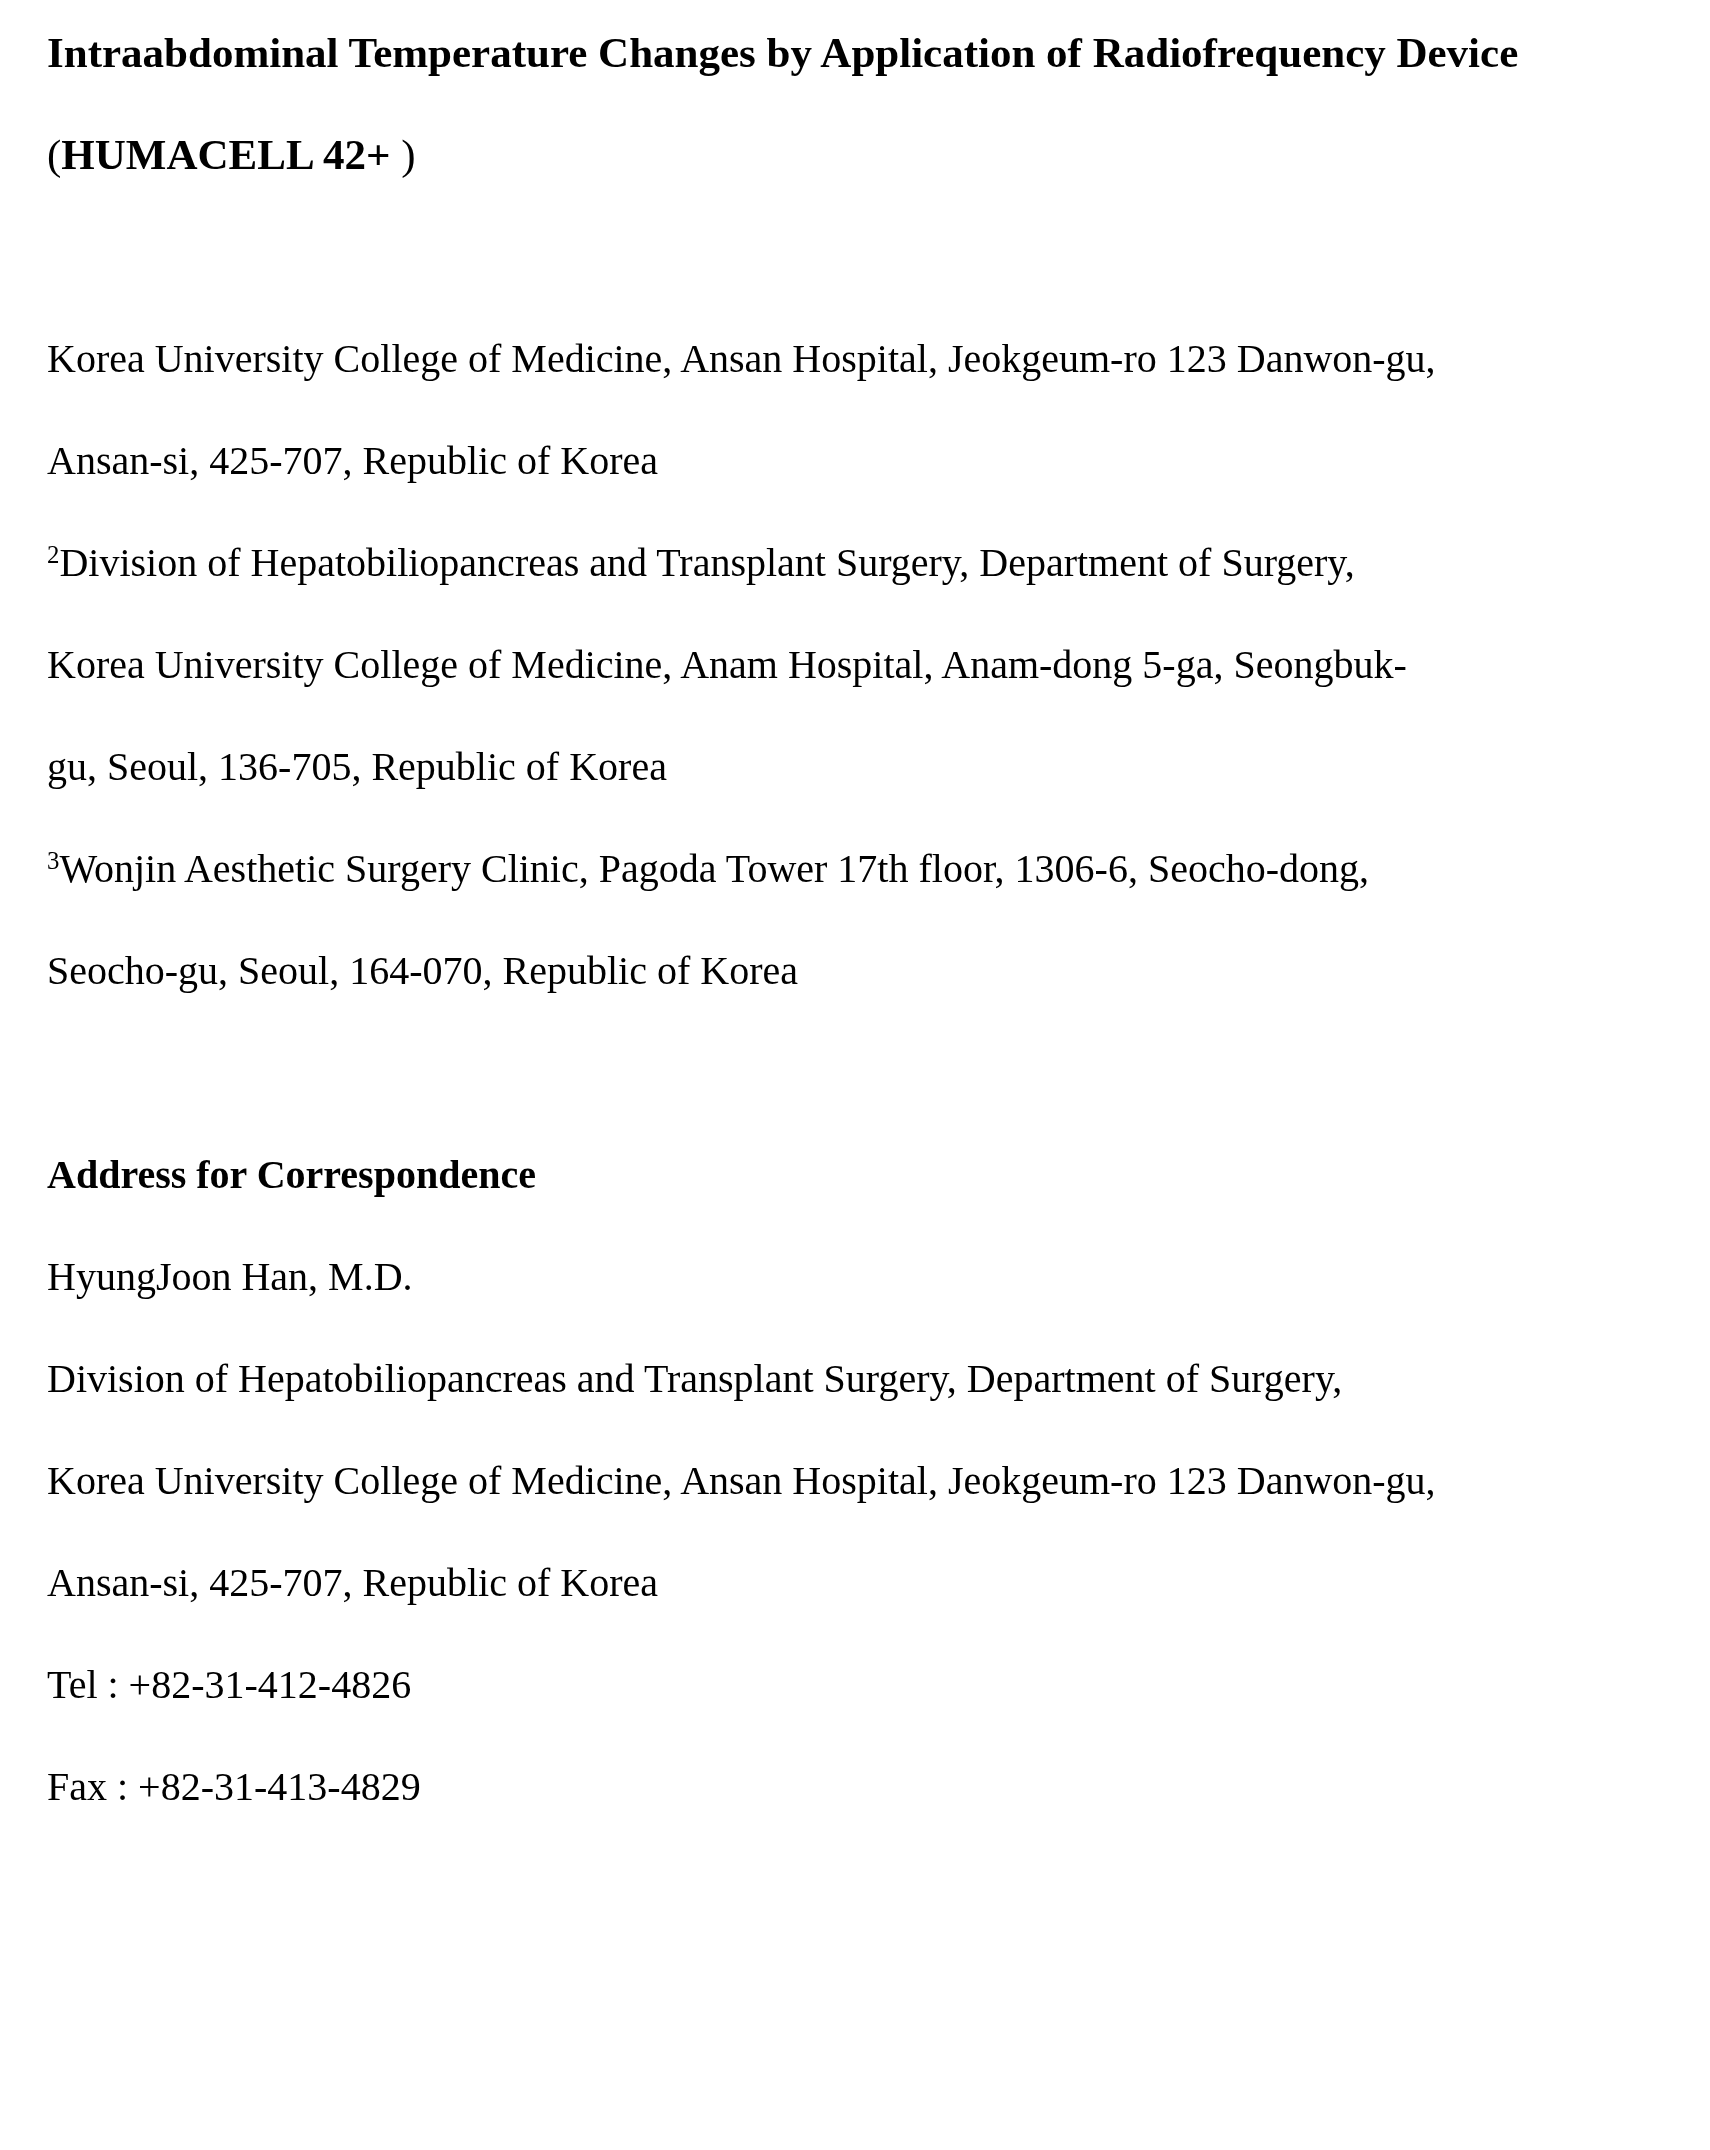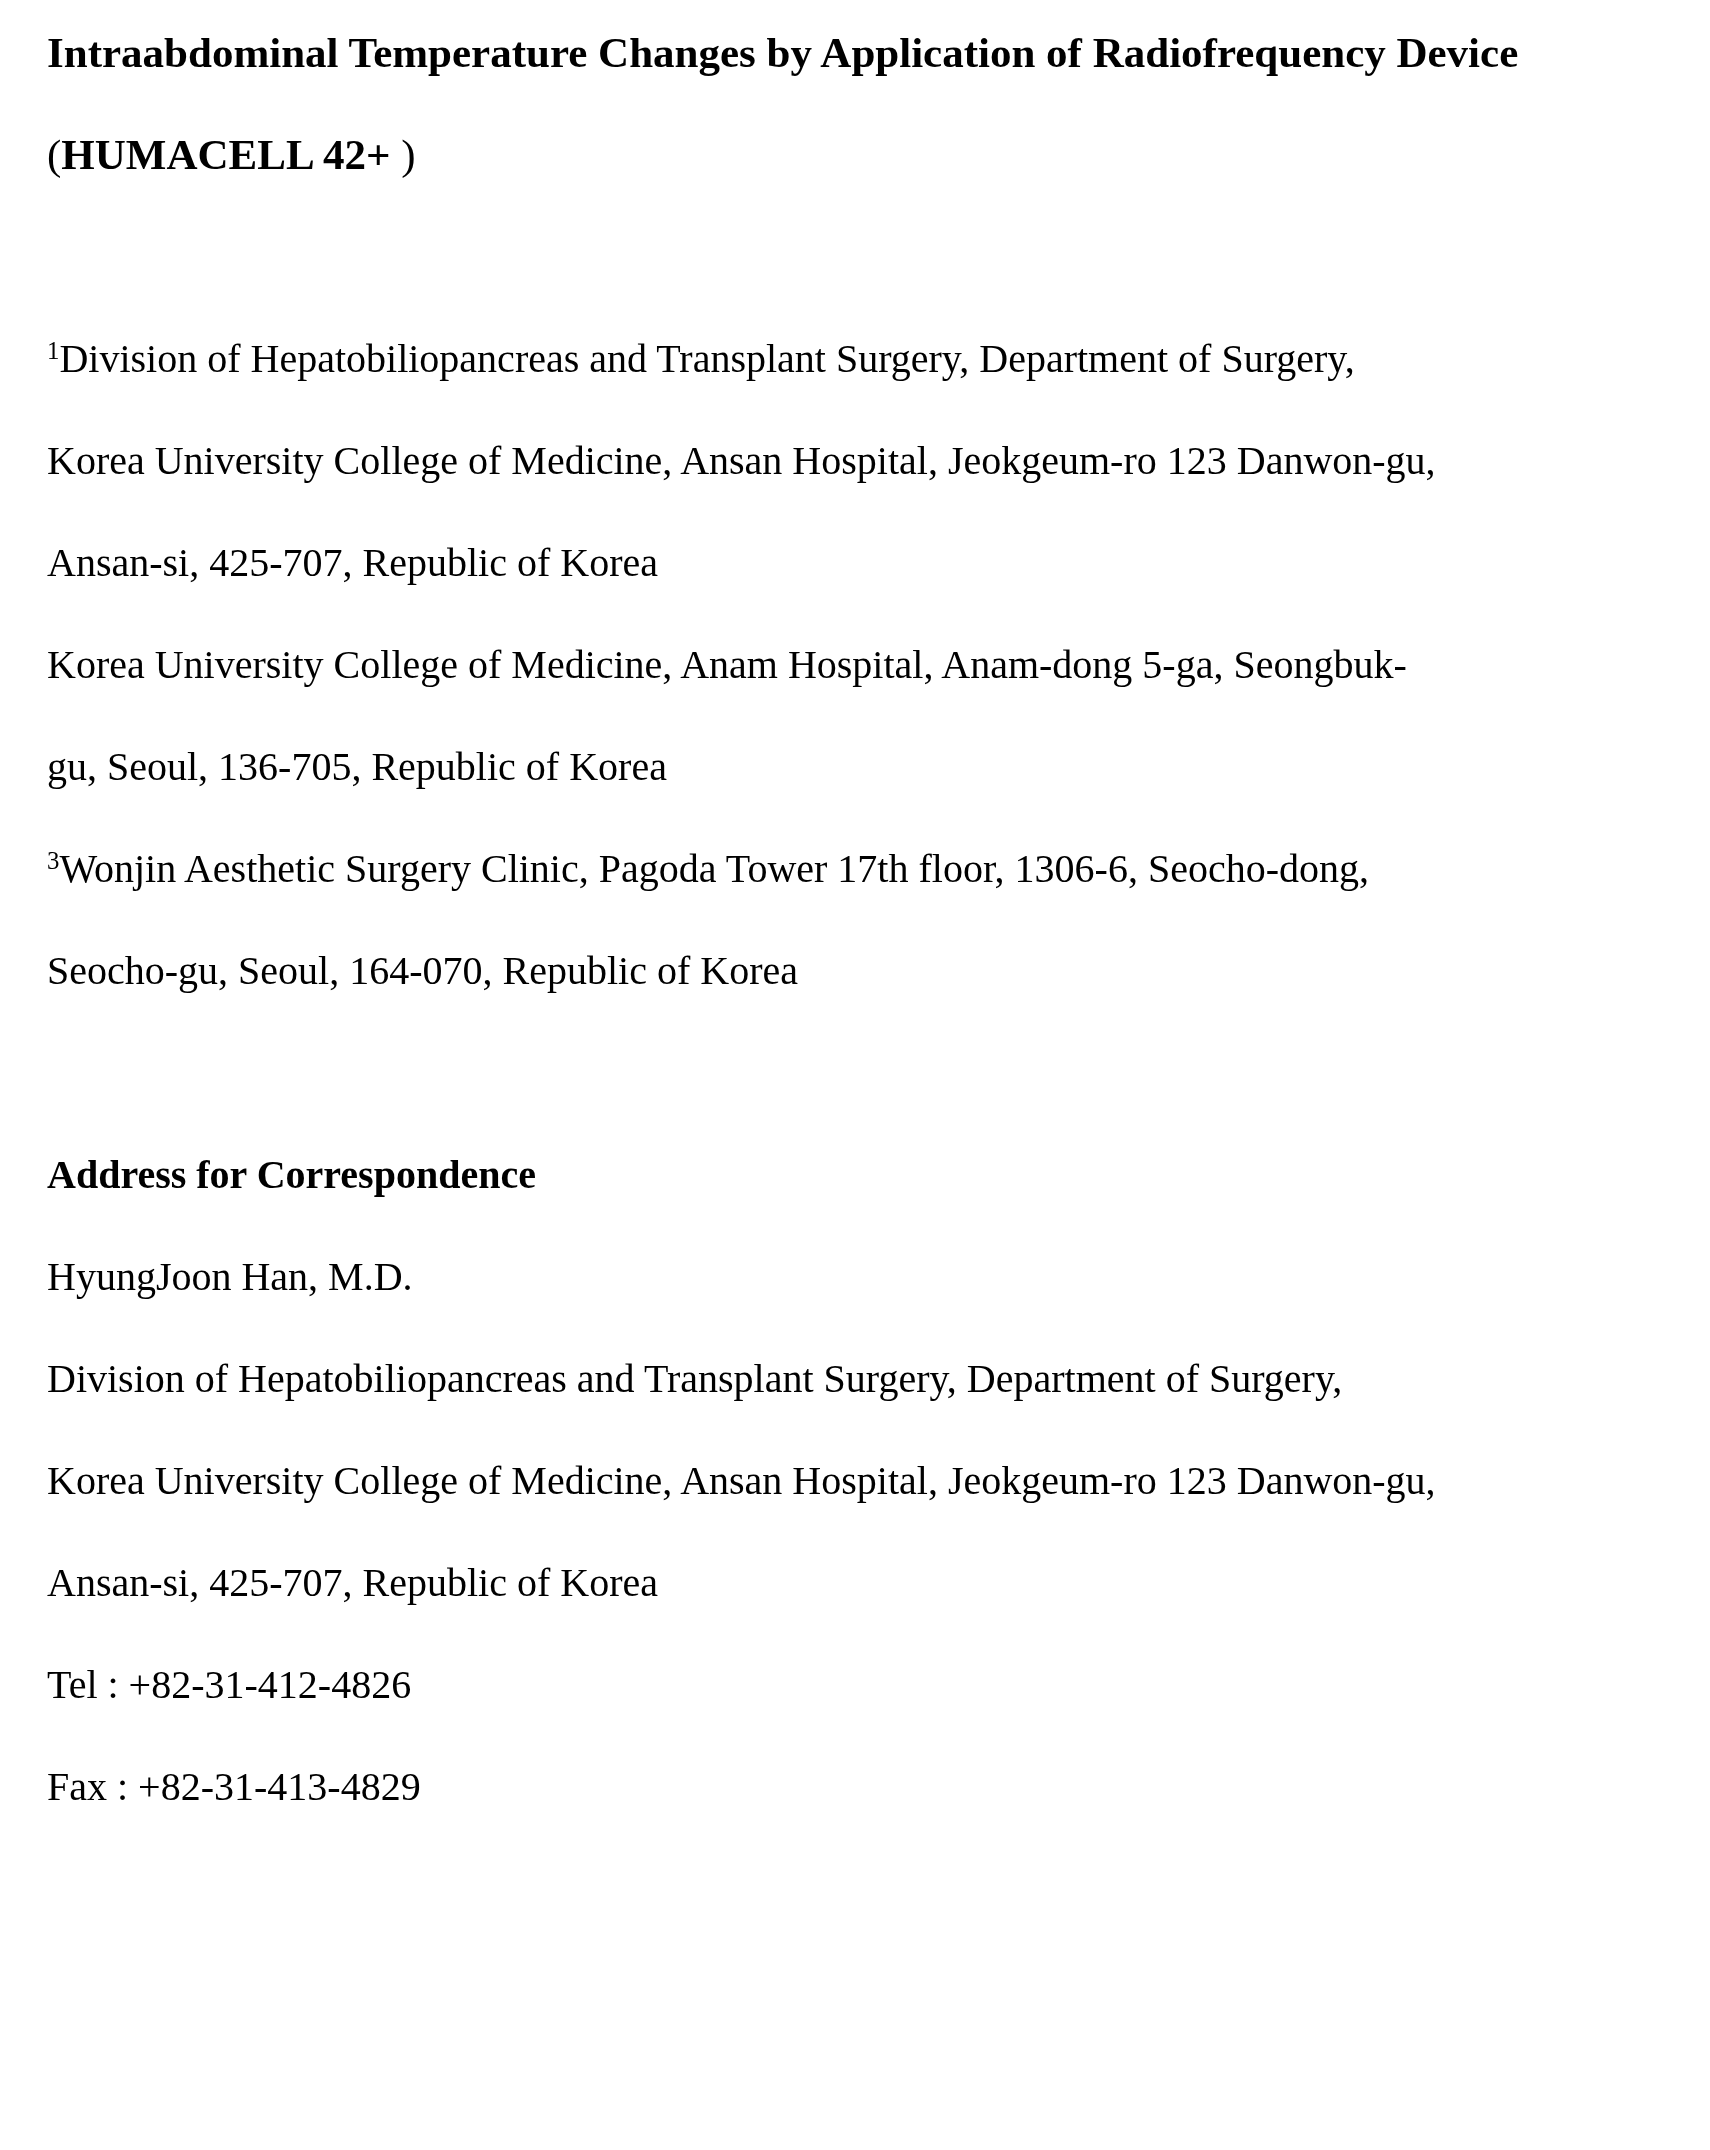--- a/index.html
+++ b/index.html
@@ -36,24 +36,24 @@
 <body>
 
 <div class="page">
 
   <p class="line title-line bold">Intraabdominal Temperature Changes by Application of Radiofrequency Device</p>
   <p class="line title-line"><span>(</span><span class="bold">HUMACELL 42+</span><span> )</span></p>
 
 
   <p class="line blank"></p>
 
-  <p class="line"><sup class="marker">1</sup><span>Division of Hepatobiliopancreas and Transplant Surgery, Department of Surgery,</span></p>
   <p class="line">Korea University College of Medicine, Ansan Hospital, Jeokgeum-ro 123 Danwon-gu,</p>
   <p class="line">Ansan-si, 425-707, Republic of Korea</p>
 
+  <p class="line"><sup class="marker">2</sup><span>Division of Hepatobiliopancreas and Transplant Surgery, Department of Surgery,</span></p>
   <p class="line">Korea University College of Medicine, Anam Hospital, Anam-dong 5-ga, Seongbuk-</p>
   <p class="line">gu, Seoul, 136-705, Republic of Korea</p>
 
   <p class="line"><sup class="marker">3</sup><span>Wonjin Aesthetic Surgery Clinic, Pagoda Tower 17th floor, 1306-6, Seocho-dong,</span></p>
   <p class="line">Seocho-gu, Seoul, 164-070, Republic of Korea</p>
 
   <p class="line blank"></p>
 
   <p class="line bold">Address for Correspondence</p>
   <p class="line">HyungJoon Han, M.D.</p>

